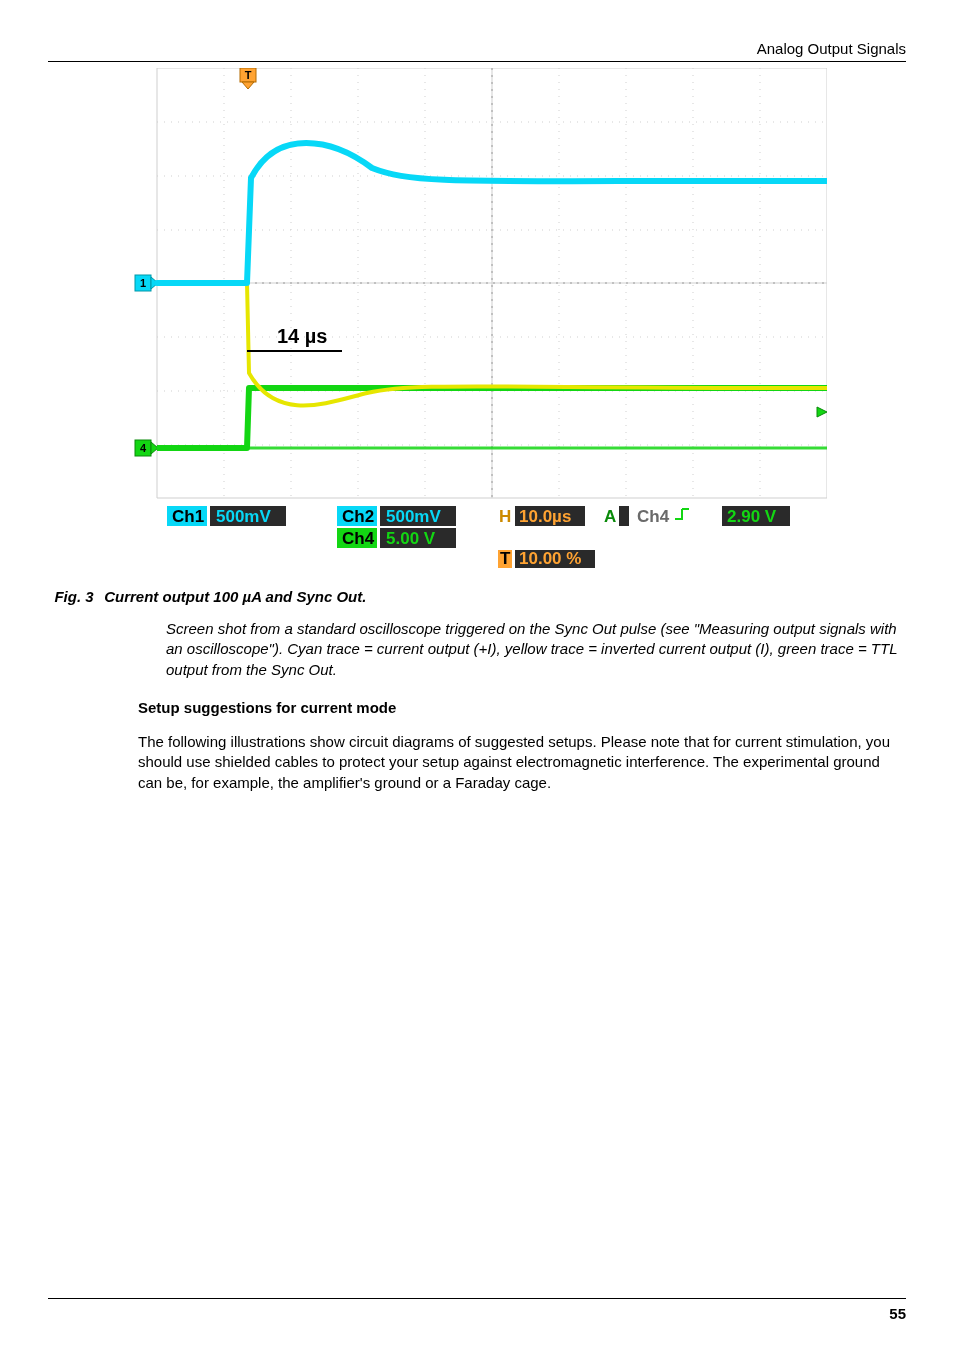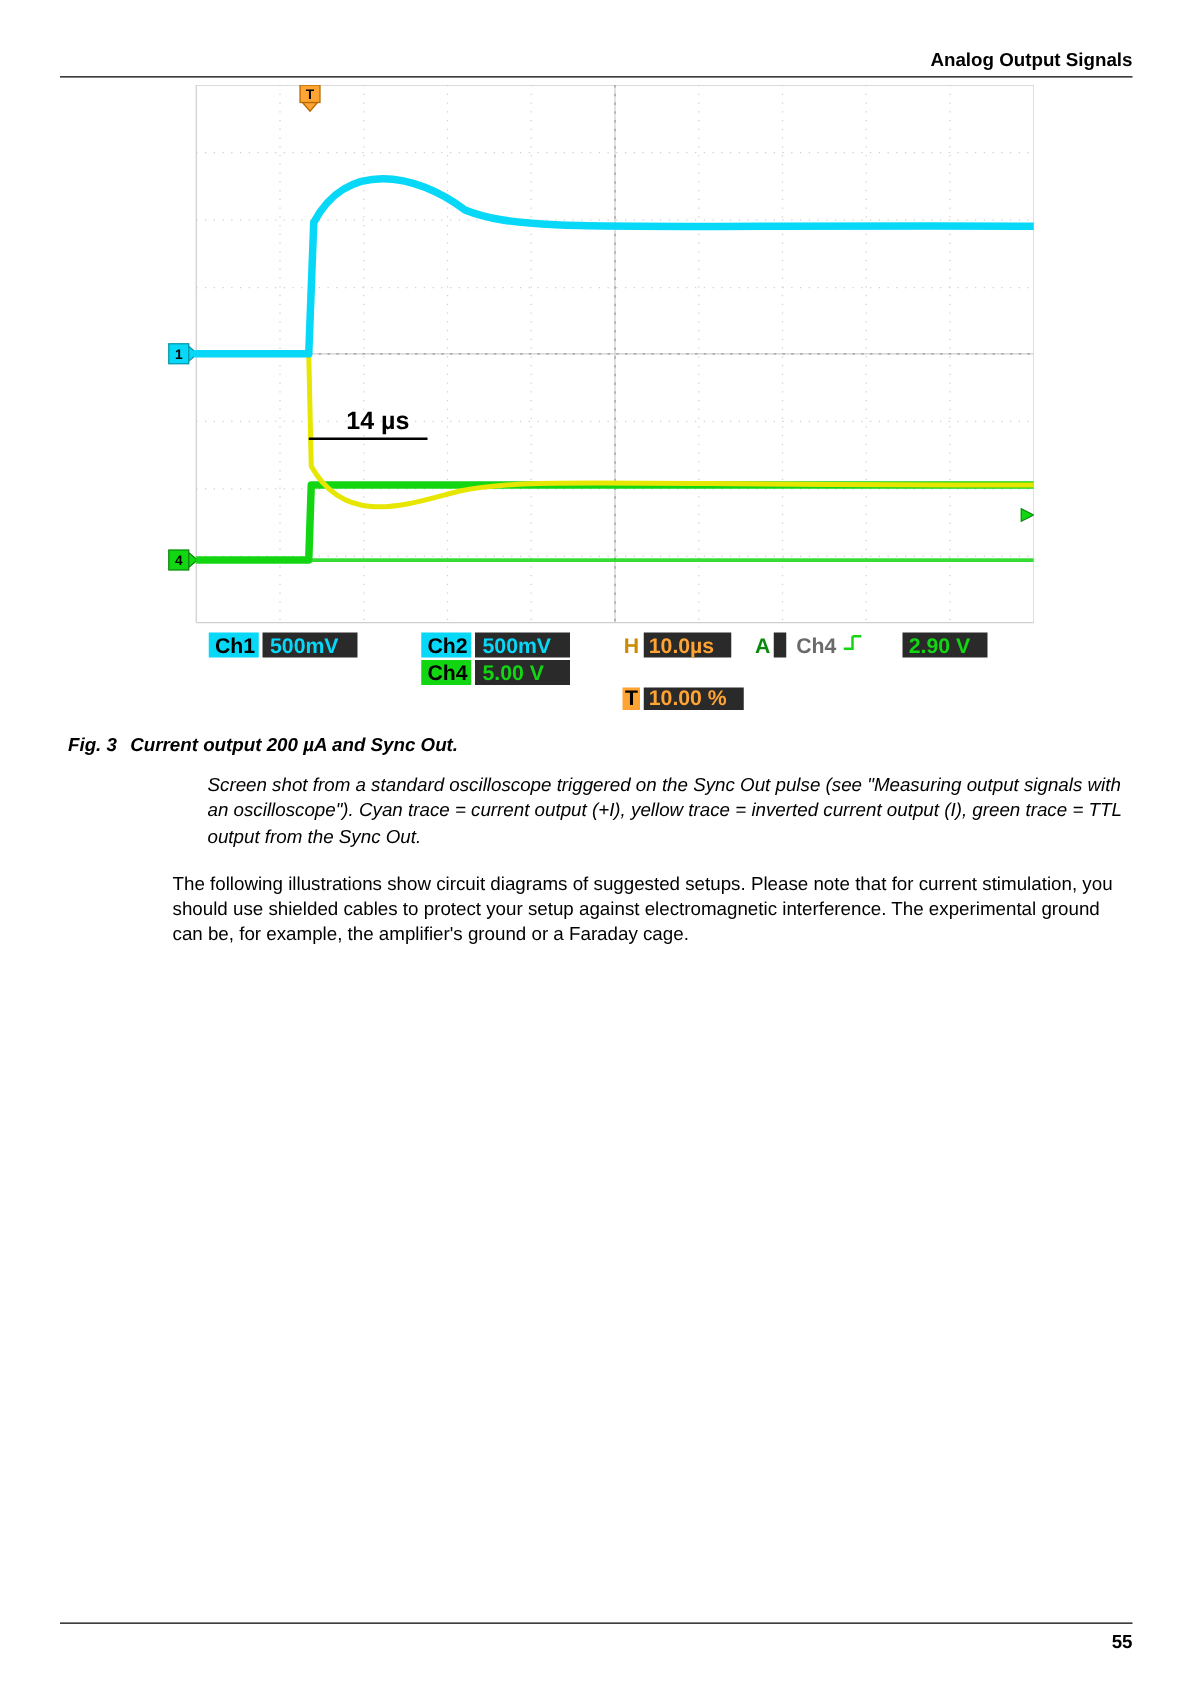--- a/index.html
+++ b/index.html
@@ -7,21 +7,21 @@
     width: 954px;
     height: 1350px;
     background: #fff;
     font-family: "Segoe UI", "Helvetica Neue", Arial, sans-serif;
     color: #000;
     position: relative;
     padding: 40px 48px 0 48px;
   }
   .header-title {
     text-align: right;
-    font-weight: 700;
+    font-weight: 400;
     font-size: 15px;
     margin-bottom: 4px;
   }
   .header-rule {
     border: 0;
     border-top: 1px solid #000;
     margin-bottom: 6px;
   }
   .scope-wrap {
     display: flex;
@@ -187,24 +187,25 @@
     <text x="373" y="496" fill="#000">T</text>
     <rect x="388" y="482" width="80" height="18" fill="#2a2a2a"></rect>
     <text x="392" y="496" fill="#ffa332">10.00 %</text>
   </g>
 </svg>
 </div>
 </div>
 
 <div class="fig-caption">
   <span class="label">Fig. 3</span>
-  <span>Current output 200 µA and Sync Out.</span>
+  <span>Current output 100 µA and Sync Out.</span>
 </div>
 
 <div class="body-col">
   <p class="fig-desc">Screen shot from a standard oscilloscope triggered on the Sync Out pulse (see "Measuring output signals with an oscilloscope"). Cyan trace = current output (+I), yellow trace = inverted current output (I), green trace = TTL output from the Sync Out.</p>
+  <p class="sub-head">Setup suggestions for current mode</p>
   <p class="para">The following illustrations show circuit diagrams of suggested setups. Please note that for current stimulation, you should use shielded cables to protect your setup against electromagnetic interference. The experimental ground can be, for example, the amplifier's ground or a Faraday cage.</p>
 </div>
 
 <div class="footer">
   <hr>
   <div class="pgnum">55</div>
 </div>
 
 </body></html>

